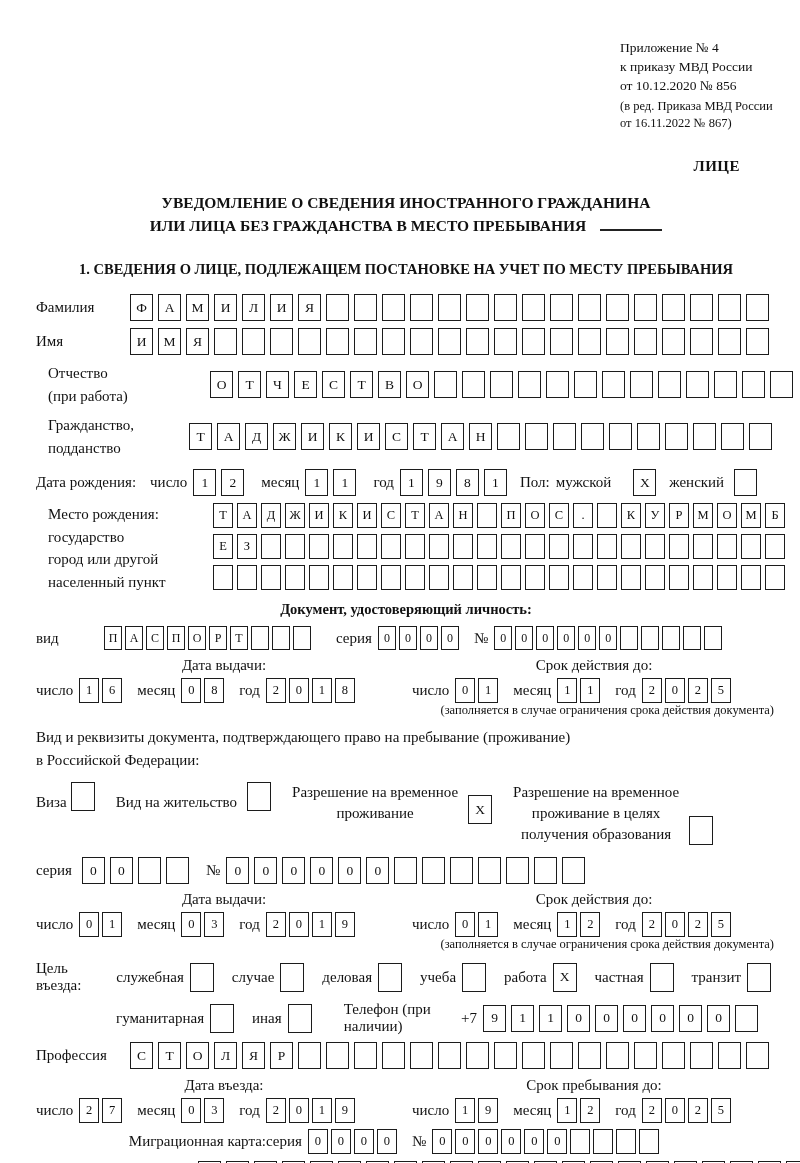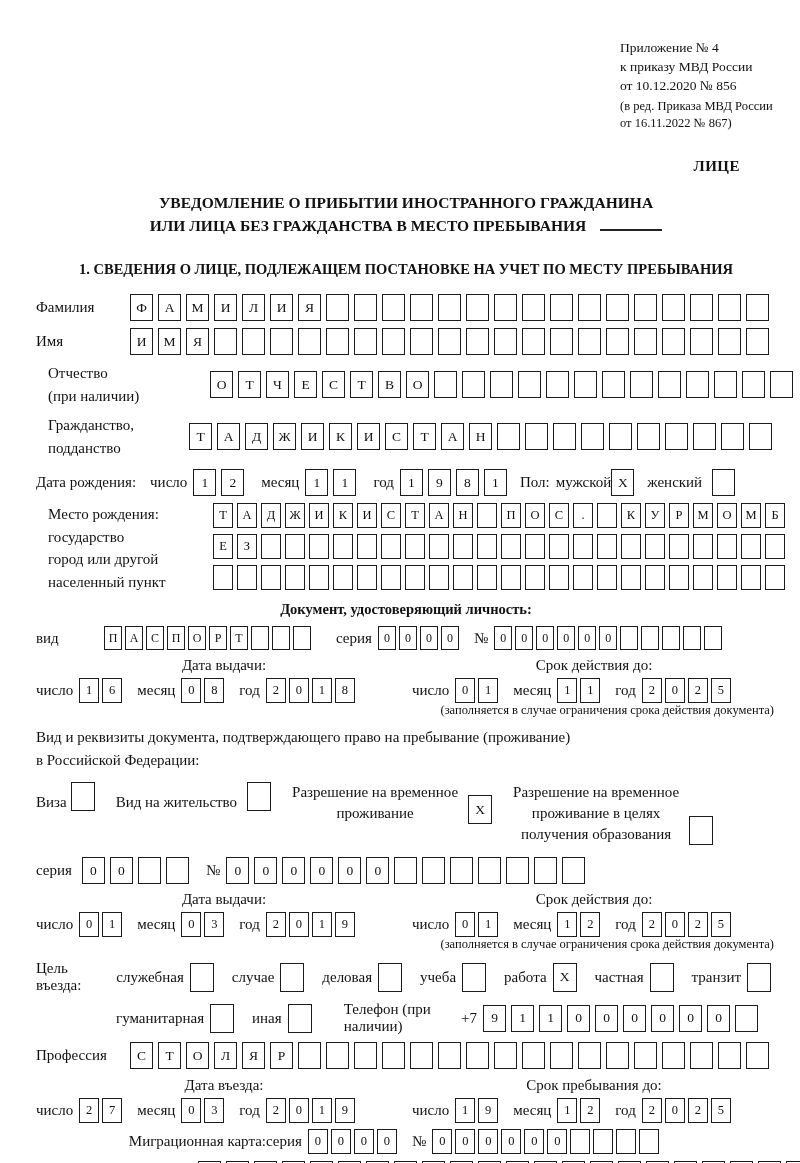--- a/index.html
+++ b/index.html
@@ -50,21 +50,21 @@
     <div>к приказу МВД России</div>
     <div>от 10.12.2020 № 856</div>
     <div class="gap"></div>
     <div class="small">(в ред. Приказа МВД России</div>
     <div class="small">от 16.11.2022 № 867)</div>
   </div>
 
   <div class="forma">ЛИЦЕ</div>
 
   <div class="title">
-    <div>УВЕДОМЛЕНИЕ О ПРИБЫТИИ ИНОСТРАННОГО ГРАЖДАНИНА</div>
+    <div>УВЕДОМЛЕНИЕ О СВЕДЕНИЯ ИНОСТРАННОГО ГРАЖДАНИНА</div>
     <div><span>ИЛИ ЛИЦА БЕЗ ГРАЖДАНСТВА В МЕСТО ПРЕБЫВАНИЯ</span><span class="uline"></span></div>
   </div>
 
   <div class="sec">1. СВЕДЕНИЯ О ЛИЦЕ, ПОДЛЕЖАЩЕМ ПОСТАНОВКЕ НА УЧЕТ ПО МЕСТУ ПРЕБЫВАНИЯ</div>
 
   <div class="line">
     <span class="lbl w94">Фамилия</span>
     <div class="cells">
         <span class="cell">Ф</span>
         <span class="cell">А</span>
@@ -117,21 +117,21 @@
         <span class="cell"></span>
         <span class="cell"></span>
         <span class="cell"></span>
         <span class="cell"></span>
       </div>
   </div>
 
   <div class="multirow" style="align-items:center;">
     <div class="lblcol" style="width:162px;">
       <div>Отчество</div>
-      <div>(при наличии)</div>
+      <div>(при работа)</div>
     </div>
     <div class="cells">
         <span class="cell">О</span>
         <span class="cell">Т</span>
         <span class="cell">Ч</span>
         <span class="cell">Е</span>
         <span class="cell">С</span>
         <span class="cell">Т</span>
         <span class="cell">В</span>
         <span class="cell">О</span>
@@ -194,21 +194,21 @@
         <span class="cell">1</span>
       </div>
     <span class="dlbl">год</span>
     <div class="cells">
         <span class="cell">1</span>
         <span class="cell">9</span>
         <span class="cell">8</span>
         <span class="cell">1</span>
       </div>
     <span class="dlbl" style="margin-left:8px;">Пол:</span>
-    <span style="margin-right:0;">мужской</span>
+    <span style="margin-right:22px;">мужской</span>
     <div class="cells">
         <span class="cell">X</span>
       </div>
     <span style="margin:0 10px 0 8px;">женский</span>
     <div class="cells">
         <span class="cell"></span>
       </div>
   </div>
 
   <div class="multirow" style="margin-top:4px;">

